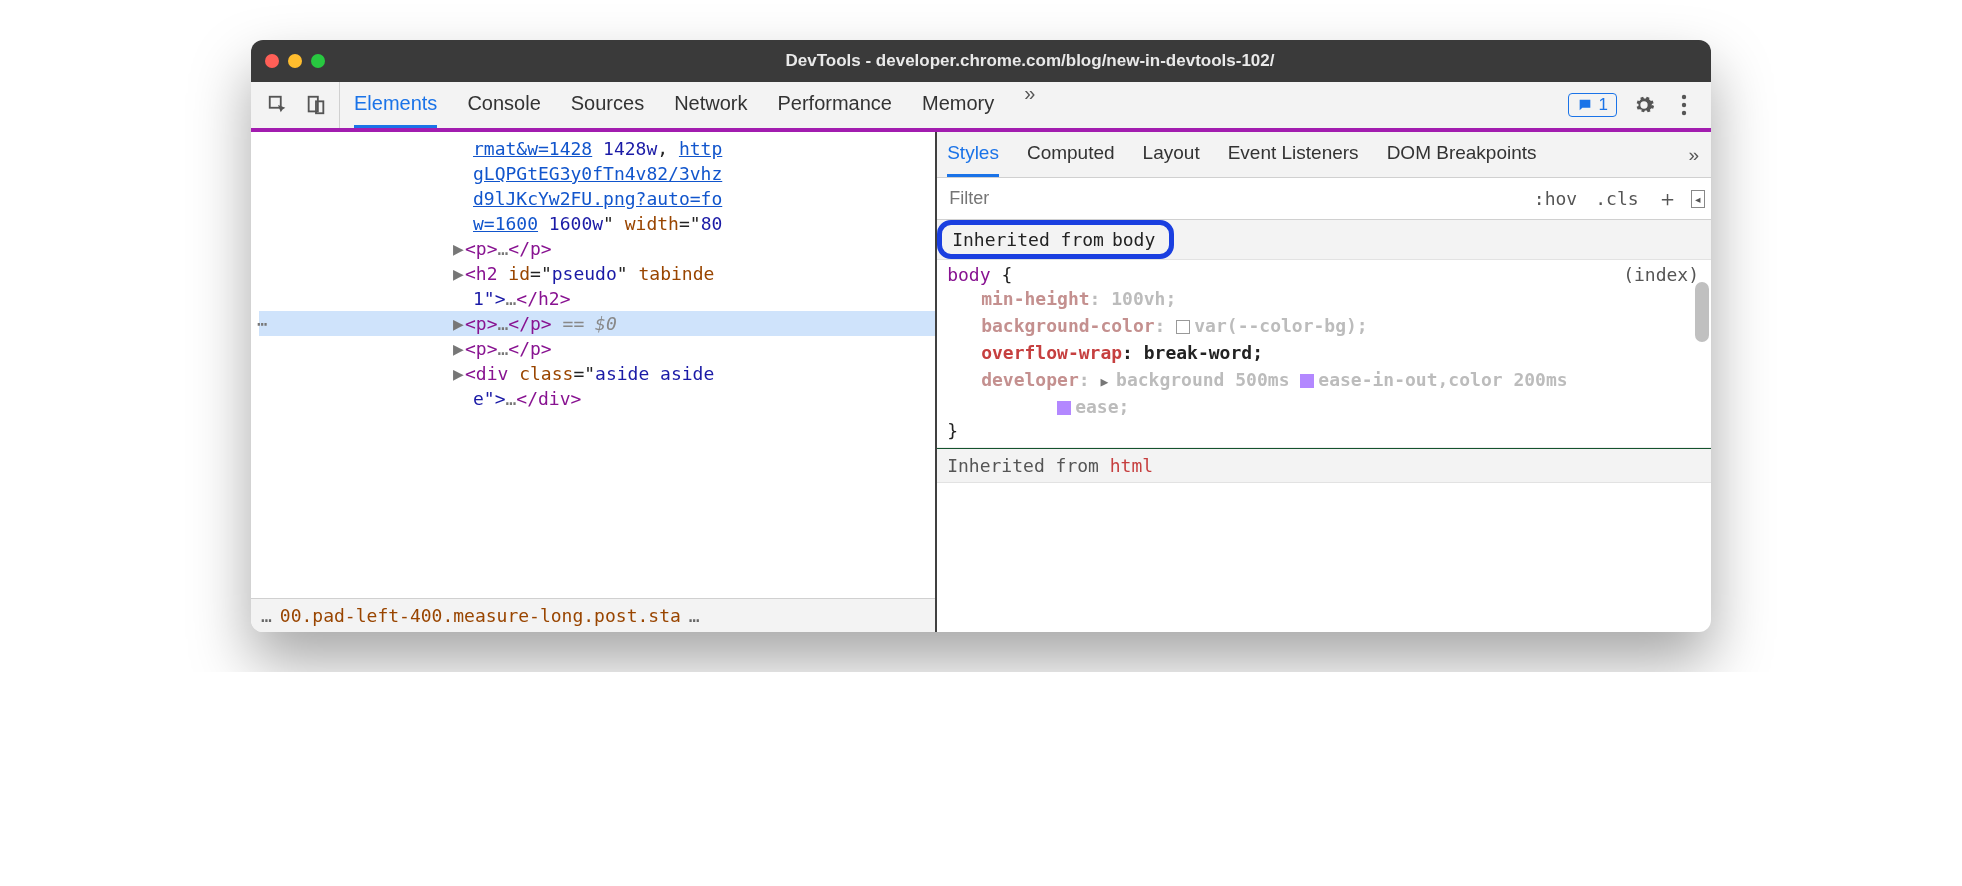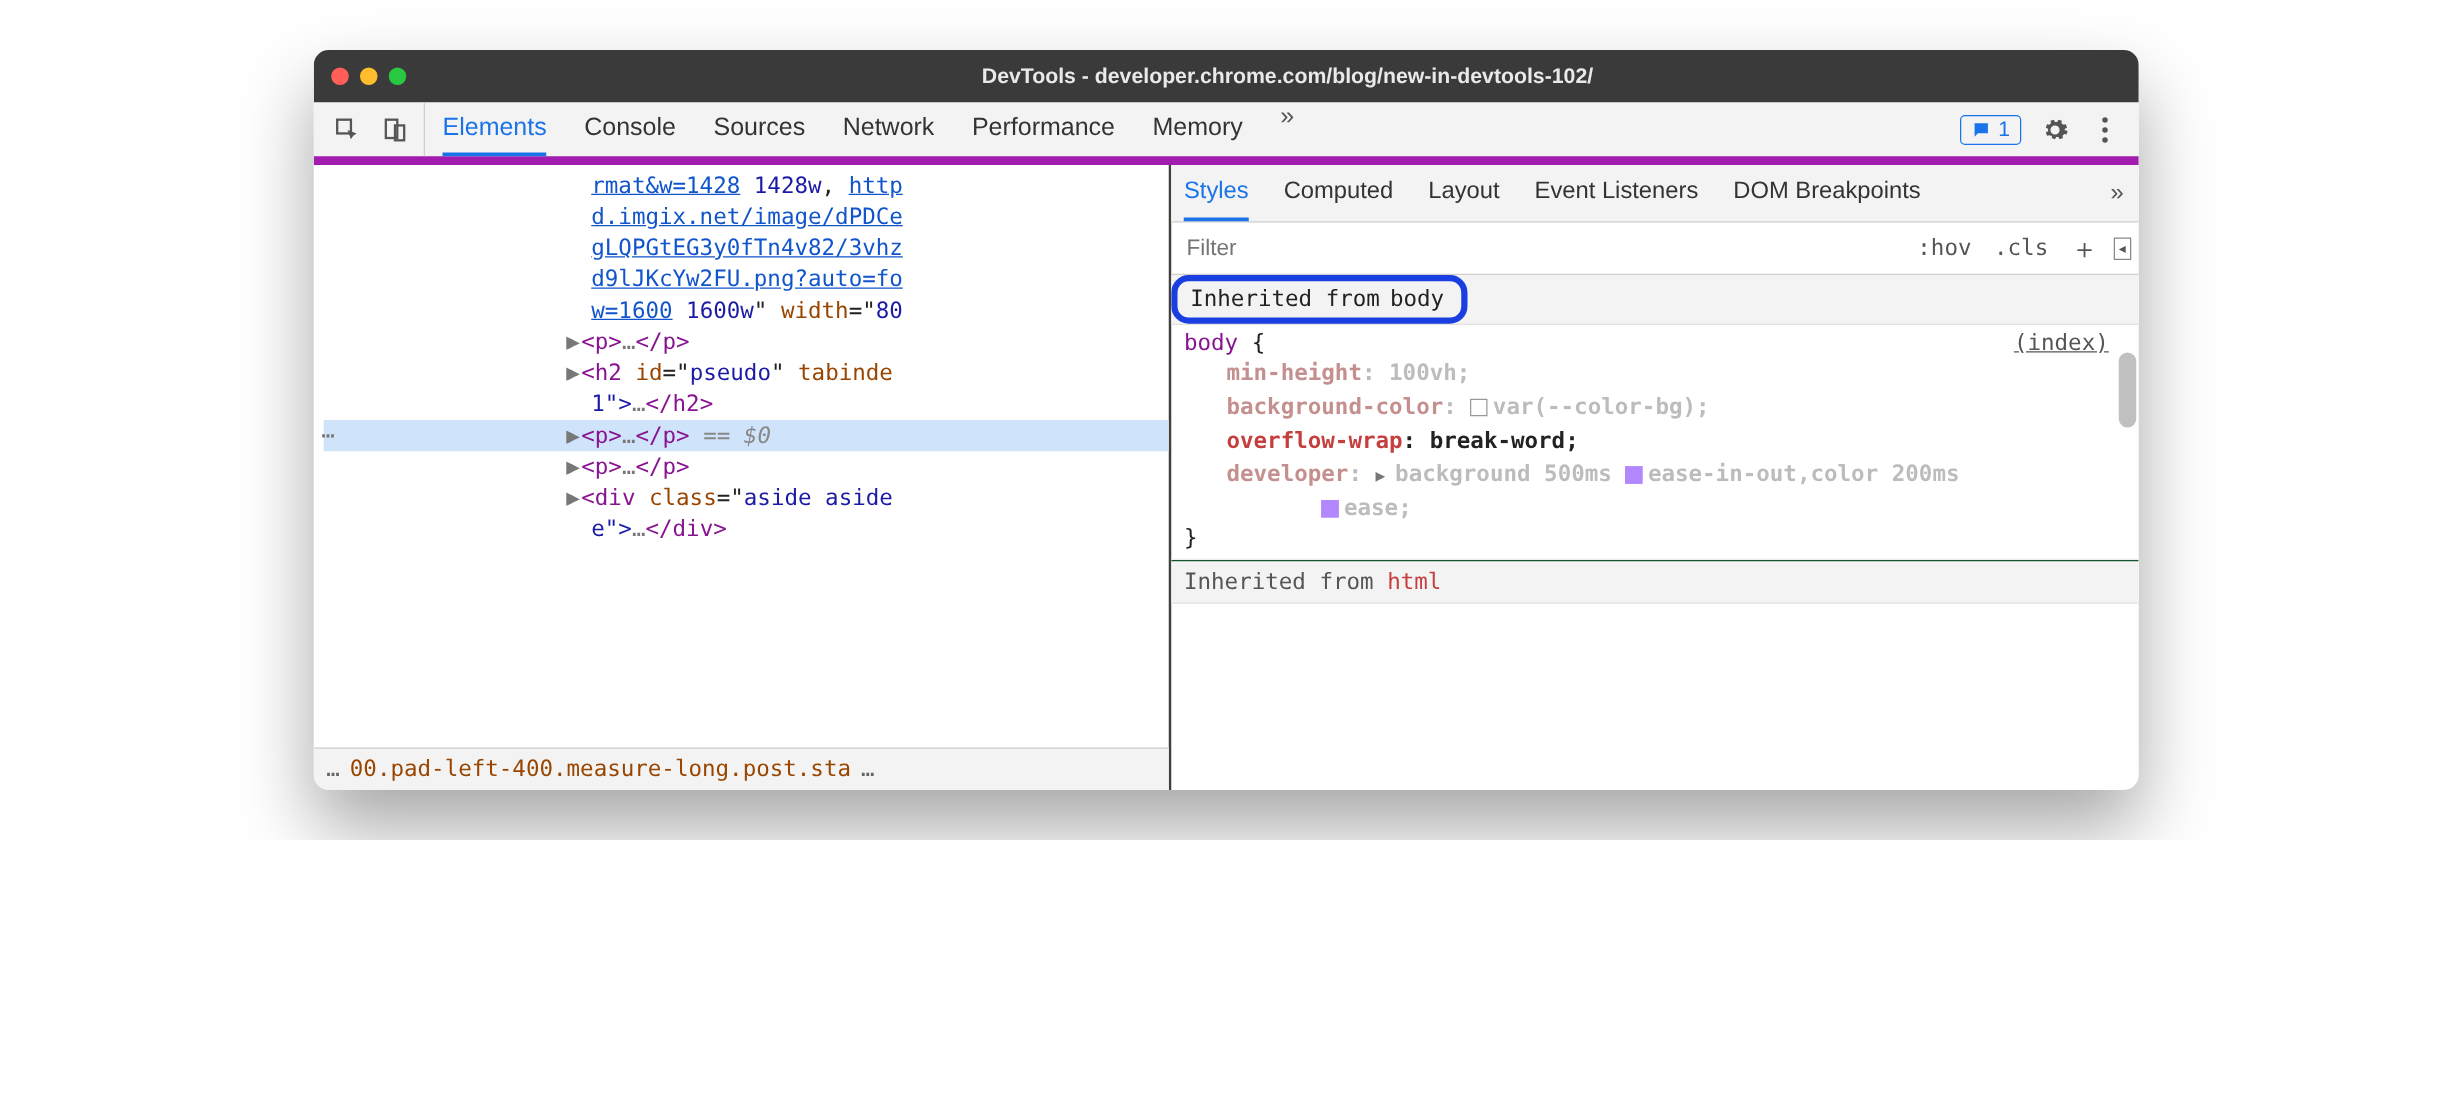--- a/index.html
+++ b/index.html
@@ -32,21 +32,21 @@
   .dot { width: 14px; height: 14px; border-radius: 50%; }
   .red { background: #ff5f57; }
   .yellow { background: #ffbd2e; }
   .green { background: #28c840; }
   .titlebar .title { flex: 1; text-align: center; }
 
   .toolbar {
     display: flex;
     align-items: center;
     height: 50px;
-    border-bottom: 7px solid #a21caf;
+    border-bottom: 4px solid #a21caf;
     background: #f3f3f3;
     font-size: 20px;
     color: #333;
   }
   .toolbar .left-icons {
     display: flex;
     align-items: center;
     padding: 0 10px 0 14px;
     gap: 12px;
     border-right: 1px solid #d0d0d0;
@@ -110,21 +110,21 @@
     background:#f3f3f3; border-top:1px solid #14532d; border-bottom:1px solid #e2e2e2;
     padding: 6px 10px; color:#555;
   }
   .sep .fromtag { color:#c63f3f; font-family: Menlo, Consolas, monospace;}
   .sep-wrap { display:flex; align-items:center; }
   .sep-inner {
     border: 5px solid #1a3fe0; border-radius: 14px; padding: 4px 14px 4px 10px; background:#f3f3f3;
     display:inline-flex; align-items:baseline; gap:8px;
   }
   .sep-rest { flex:1; height:1px;}
-  .srcref { position:absolute; right:24px; color:#555; text-decoration: underline; }
+  .srcref { position:absolute; right:12px; color:#555; }
   .rule { padding: 4px 10px 6px 10px; position:relative; border-bottom:1px solid #eee;}
   .sel { color:#881391; }
   .brace { color:#222;}
   .decl { padding-left: 34px; line-height: 1.5; font-weight: bold; }
   .prop { color:#c63f3f; }
   .prop.faded, .val .faded { color:#c4908f; }
   .val { color:#222;}
   .cssvar { color:#6a6a6a;}
   .cssvarname { color:#1a73e8;}
   .swatch { display:inline-block; width:14px; height:14px; border:1px solid #999; vertical-align:-2px; margin-right:4px;}
@@ -192,21 +192,20 @@
           </svg>
       </span>
     </div>
   </div>
 
   <div class="content">
 
     <div class="left">
       <div class="dom">
         <div class="row"><span class="indent" style="width:210px"></span><span class="linkv">rmat&amp;w=1428</span><span class="attrv"> 1428w</span><span>, </span><span class="linkv">http</span></div>
-        <div class="row"><span class="indent" style="width:210px"></span><span class="linkv">d.imgix.net/image/dPDCe</span></div>
         <div class="row"><span class="indent" style="width:210px"></span><span class="linkv">gLQPGtEG3y0fTn4v82/3vhz</span></div>
         <div class="row"><span class="indent" style="width:210px"></span><span class="linkv">d9lJKcYw2FU.png?auto=fo</span></div>
         <div class="row"><span class="indent" style="width:210px"></span><span class="linkv">w=1600</span><span class="attrv"> 1600w</span><span>" </span><span class="attrn">width</span><span>="</span><span class="attrv">80</span></div>
 
         <div class="row"><span class="indent" style="width:190px"></span><span class="tri">▶</span><span class="tagc">&lt;p&gt;</span><span class="txtg">…</span><span class="tagc">&lt;/p&gt;</span></div>
 
         <div class="row"><span class="indent" style="width:190px"></span><span class="tri">▶</span><span class="tagc">&lt;h2 </span><span class="attrn">id</span><span>="</span><span class="attrv">pseudo</span><span>" </span><span class="attrn">tabinde</span></div>
         <div class="row"><span class="indent" style="width:210px"></span><span class="attrv">1"&gt;</span><span class="txtg">…</span><span class="tagc">&lt;/h2&gt;</span></div>
 
         <div class="row selrow selmark"><span class="indent" style="width:190px"></span><span class="tri">▶</span><span class="tagc">&lt;p&gt;</span><span class="txtg">…</span><span class="tagc">&lt;/p&gt;</span><span class="eq"> == $0</span></div>

